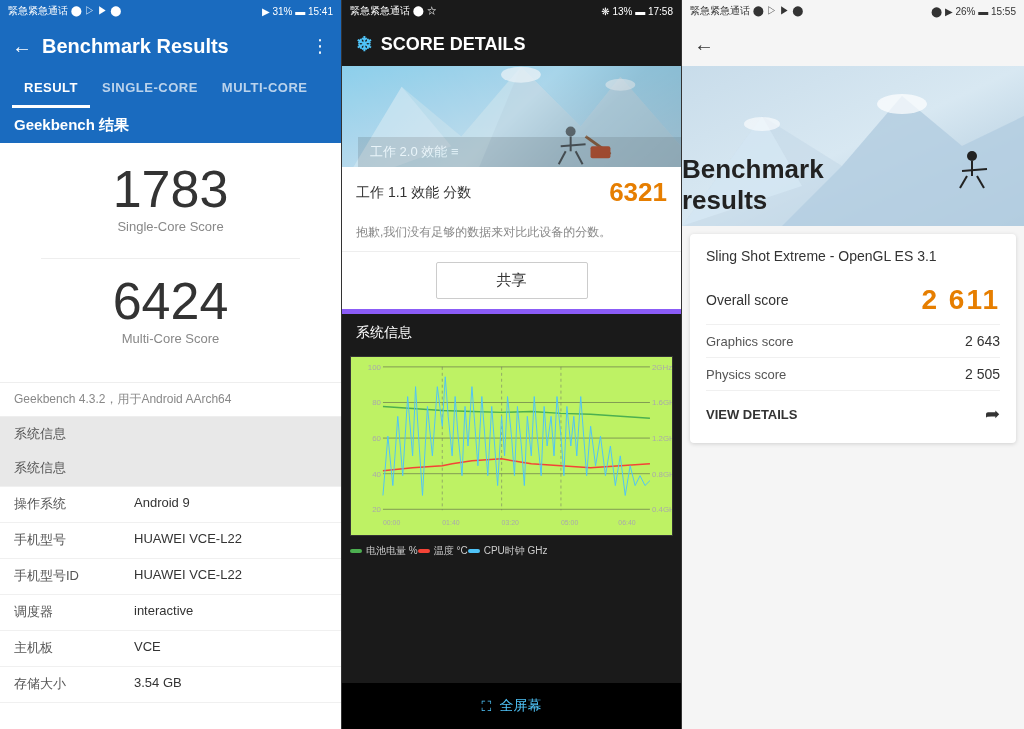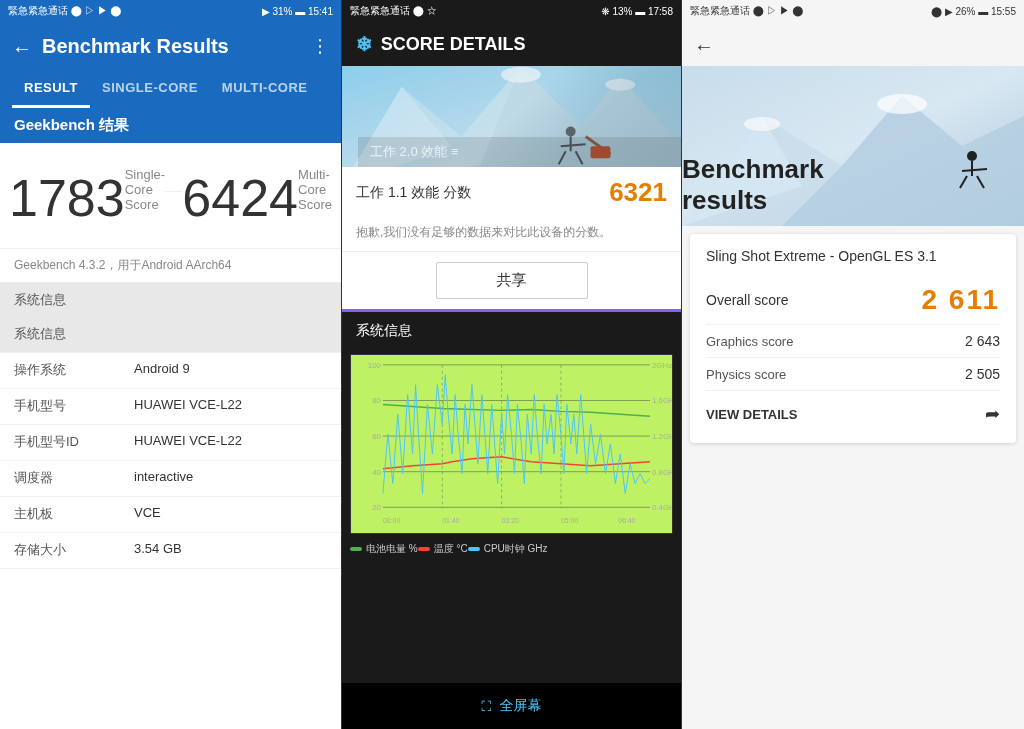--- a/index.html
+++ b/index.html
@@ -85,21 +85,21 @@
       background: #1a6bbf;
       color: #fff;
       padding: 8px 14px;
       font-size: 15px;
       font-weight: bold;
     }
 
     .scores-section {
       background: #fff;
       display: flex;
-      flex-direction: row;
+      flex-direction: column;
       align-items: center;
       padding: 20px 9px 16px;
       border-bottom: 1px solid #eee;
     }
 
     .score-big {
       font-size: 52px;
       font-weight: 300;
       color: #333;
       line-height: 1;
@@ -244,21 +244,21 @@
       font-size: 12px;
       color: #888;
       border-bottom: 1px solid #eee;
     }
 
     .share-btn-row {
       background: #fff;
       padding: 10px 14px;
       display: flex;
       justify-content: center;
-      border-bottom: 3px solid #8b5cf6;
+      border-bottom: 5px solid #8b5cf6;
       margin-bottom: 4px;
     }
 
     .share-btn {
       border: 1px solid #ccc;
       background: #fff;
       padding: 8px 60px;
       font-size: 15px;
       color: #333;
       cursor: pointer;

